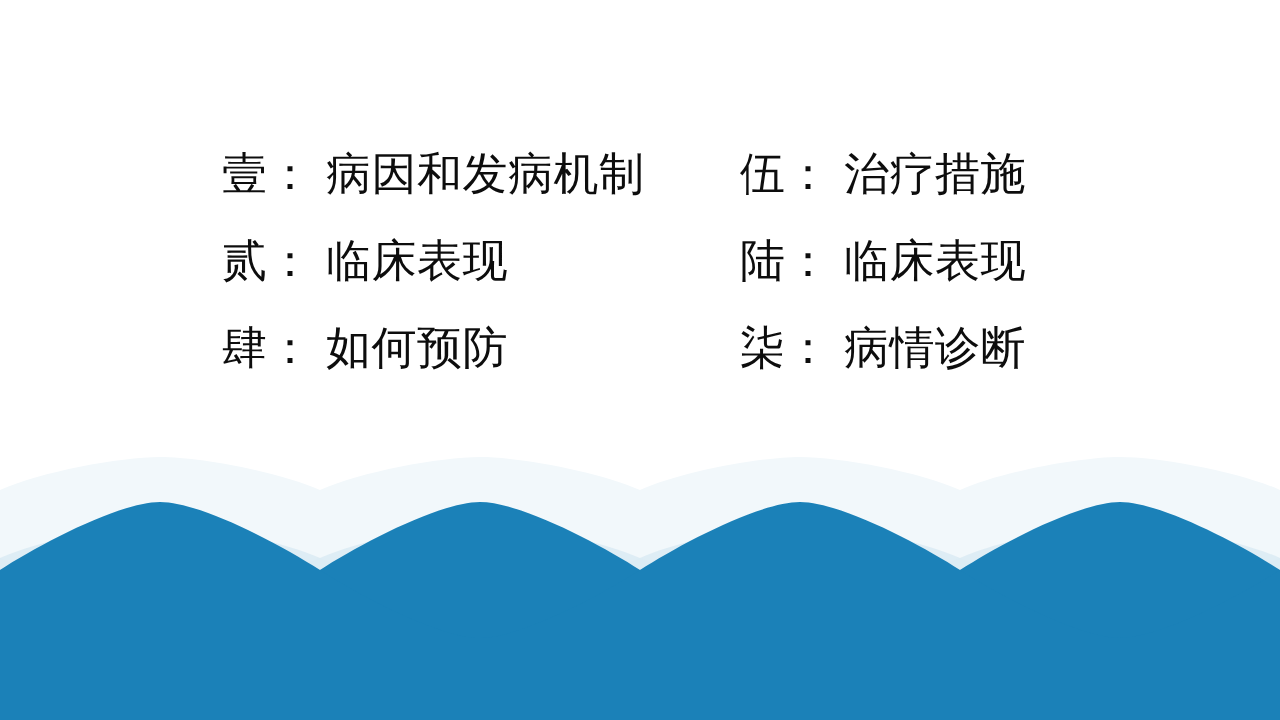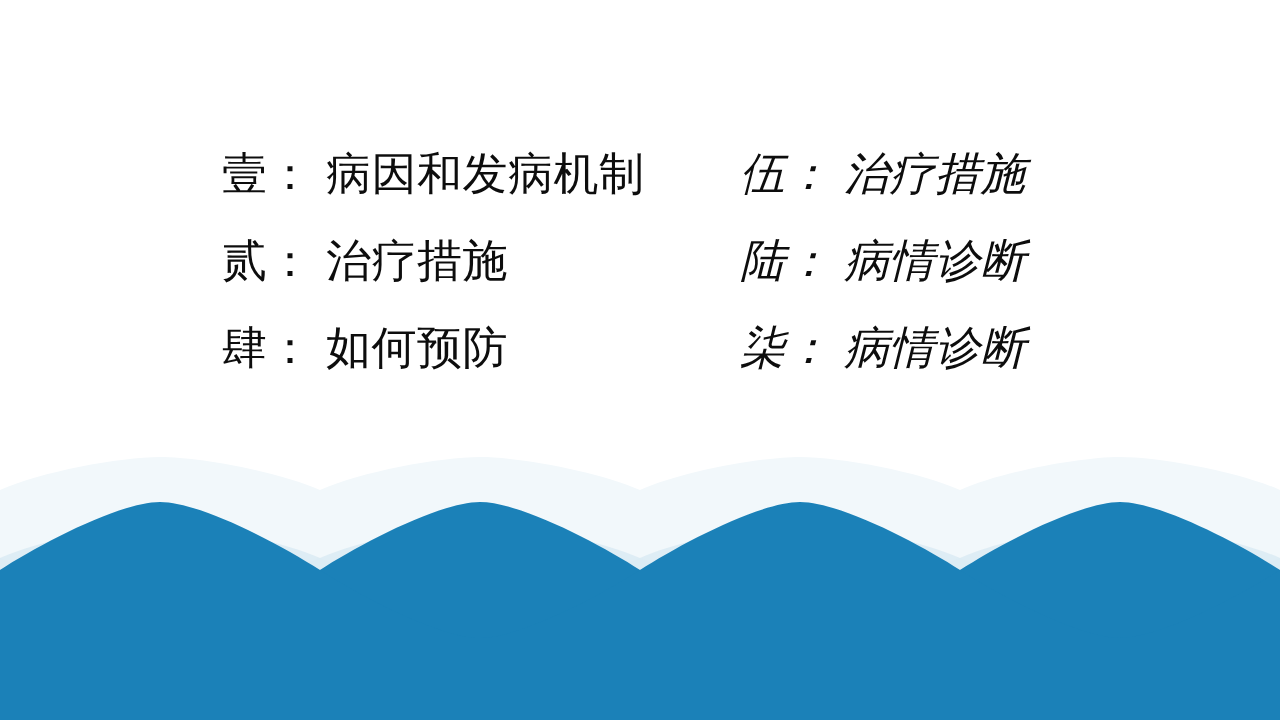--- a/index.html
+++ b/index.html
@@ -32,21 +32,21 @@
     width: 1280px;
     height: 470px;
     z-index: 5;
   }
 
   .agenda-col {
     position: absolute;
     top: 130px;
   }
   #agenda-col-left  { left: 222px; }
-  #agenda-col-right { left: 740px; font-style: italic; }
+  #agenda-col-right { left: 740px; }
 
   .agenda-item {
     height: 87px;
     display: flex;
     align-items: center;
     white-space: nowrap;
   }
 
   .agenda-text {
     font-size: 45px;
@@ -76,33 +76,33 @@
 
 <div id="slide">
 
   <div id="agenda">
 
     <div class="agenda-col" id="agenda-col-left">
       <div class="agenda-item">
         <span class="agenda-text">壹： 病因和发病机制</span>
       </div>
       <div class="agenda-item">
-        <span class="agenda-text">贰： 治疗措施</span>
+        <span class="agenda-text">贰： 临床表现</span>
       </div>
       <div class="agenda-item">
         <span class="agenda-text">肆： 如何预防</span>
       </div>
     </div>
 
     <div class="agenda-col" id="agenda-col-right">
       <div class="agenda-item">
         <span class="agenda-text">伍： 治疗措施</span>
       </div>
       <div class="agenda-item">
-        <span class="agenda-text">陆： 病情诊断</span>
+        <span class="agenda-text">陆： 临床表现</span>
       </div>
       <div class="agenda-item">
         <span class="agenda-text">柒： 病情诊断</span>
       </div>
     </div>
 
   </div>
 
   <div id="wave-decoration">
     <svg viewBox="0 0 1280 270" preserveAspectRatio="none" xmlns="http://www.w3.org/2000/svg">

